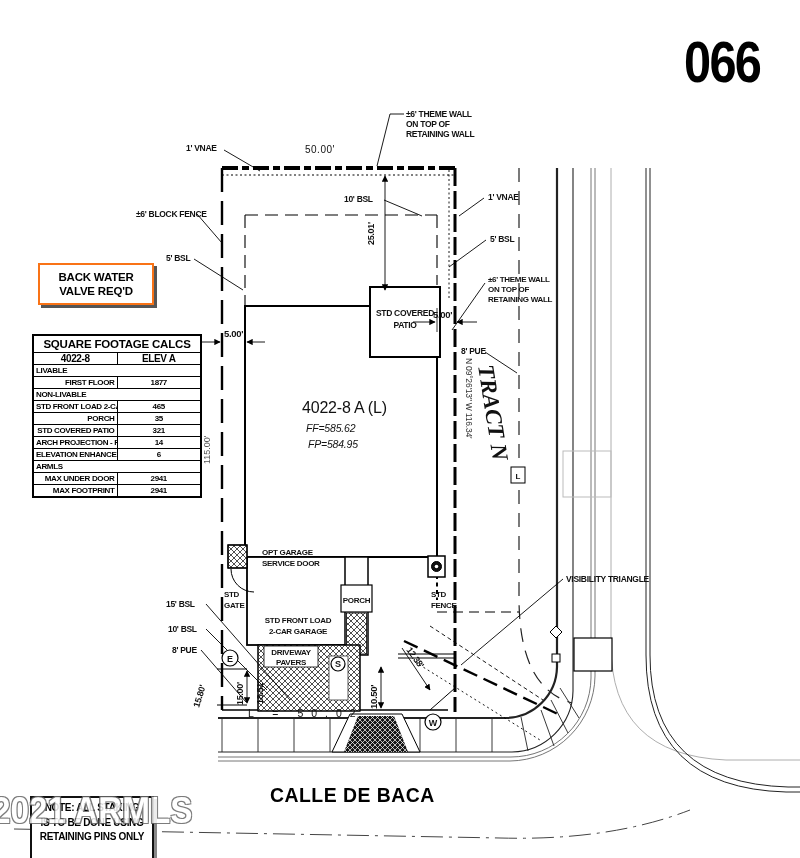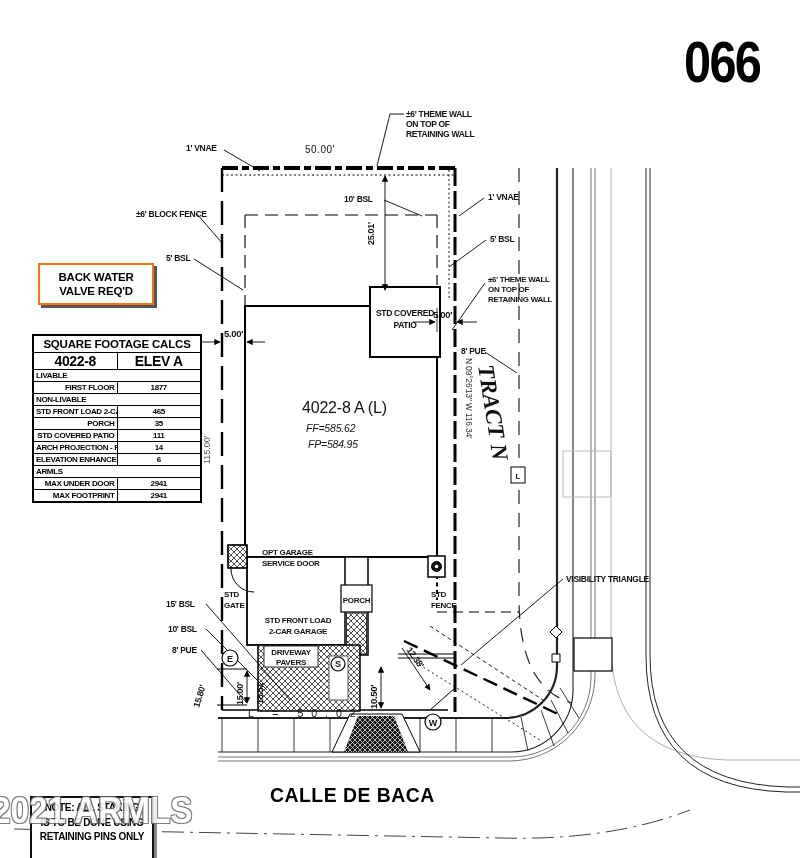--- a/index.html
+++ b/index.html
@@ -16,21 +16,21 @@
           transform:scaleX(.84);transform-origin:left top;letter-spacing:-2px;}
   #bwbox{position:absolute;left:38px;top:263px;width:112px;height:38px;border:2px solid #f97316;
          background:#fff;box-shadow:3px 3px 0 #555;display:flex;flex-direction:column;
          align-items:center;justify-content:center;font-size:11.5px;font-weight:600;
          letter-spacing:-.2px;line-height:1.25;}
   #sqft{position:absolute;left:32px;top:322px;margin-top:12px;}
   #sqft table{border-collapse:collapse;table-layout:fixed;width:170px;background:#fff;}
   #sqft td{border:1px solid #000;font-size:8px;font-weight:700;letter-spacing:-.35px;
            white-space:nowrap;overflow:hidden;height:11px;padding:0 2px;text-align:right;}
   #sqft tr.title td{font-size:11.5px;text-align:center;height:16px;letter-spacing:-.2px;}
-  #sqft tr.mod td{text-align:center;font-size:14px;}
+  #sqft tr.mod td{text-align:center;font-size:10px;}
   #sqft td.sec{text-align:left;}
   #sqft td.val{width:38px;text-align:center;}
   #sqft table{border:2px solid #000;}
   #street{position:absolute;left:270px;top:784px;font-size:20px;font-weight:700;
           letter-spacing:.5px;transform:scaleX(.97);transform-origin:left top;}
   #notebox{position:absolute;left:30px;top:796px;width:120px;height:62px;border:2px solid #111;
            background:#fff;box-shadow:3px 3px 0 #888;display:flex;flex-direction:column;
            align-items:center;justify-content:flex-start;padding-top:3px;font-size:10px;
            font-weight:600;letter-spacing:-.3px;line-height:1.45;z-index:4;}
   #wmark{position:absolute;left:-8px;top:790px;font-size:37px;font-weight:700;color:#fff;
@@ -251,21 +251,21 @@
     <tr>
       <td>STD FRONT LOAD 2-CAR GARAGE</td>
       <td class="val">465</td>
     </tr>
     <tr>
       <td>PORCH</td>
       <td class="val">35</td>
     </tr>
     <tr>
       <td>STD COVERED PATIO</td>
-      <td class="val">111</td>
+      <td class="val">321</td>
     </tr>
     <tr>
       <td>ARCH PROJECTION - FIRST FLOOR</td>
       <td class="val">14</td>
     </tr>
     <tr>
       <td>ELEVATION ENHANCEMENT - BENCH</td>
       <td class="val">6</td>
     </tr>
     <tr>

